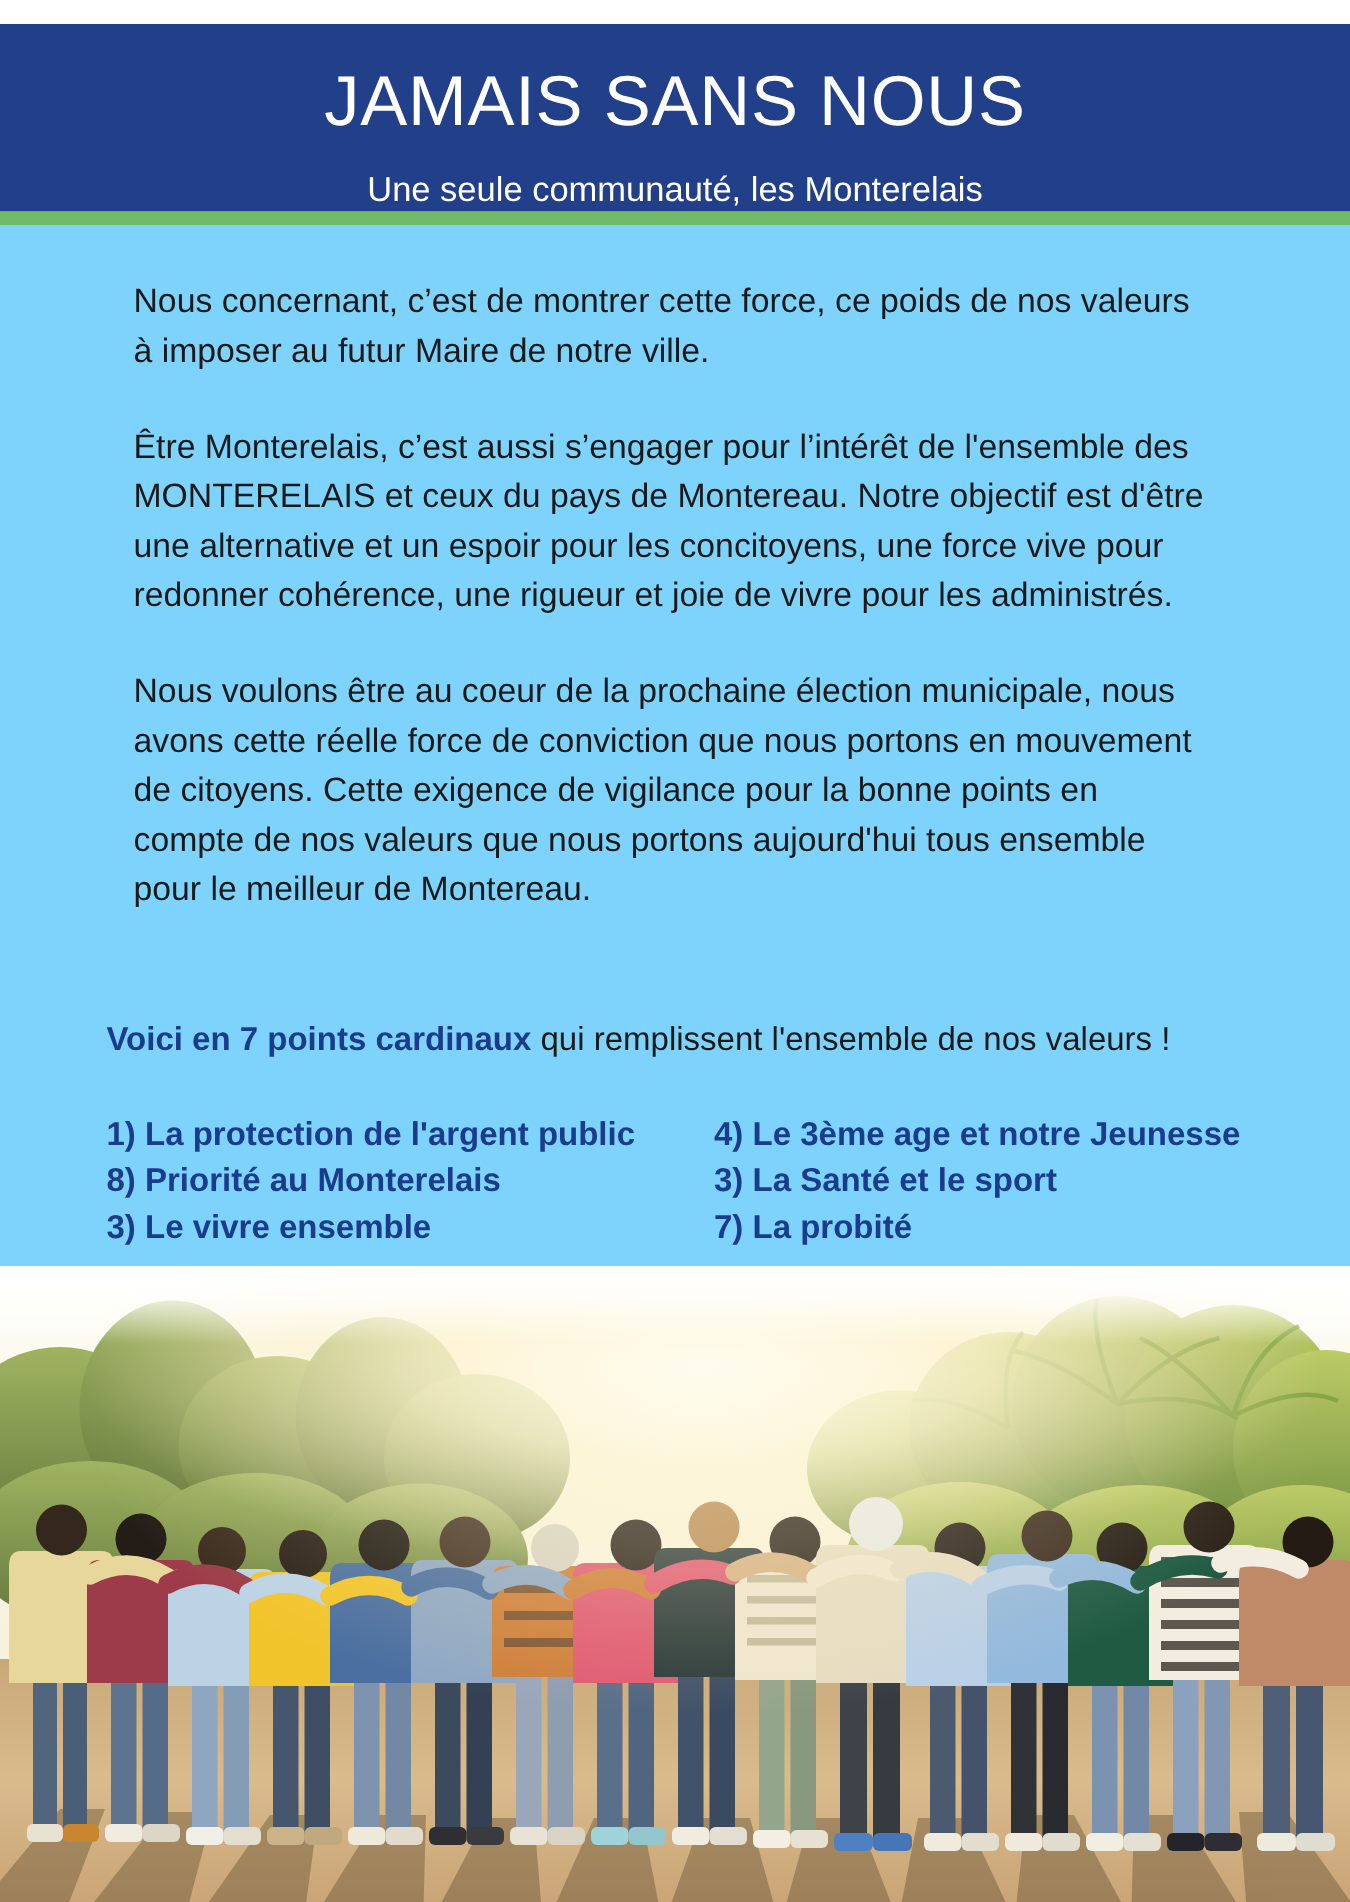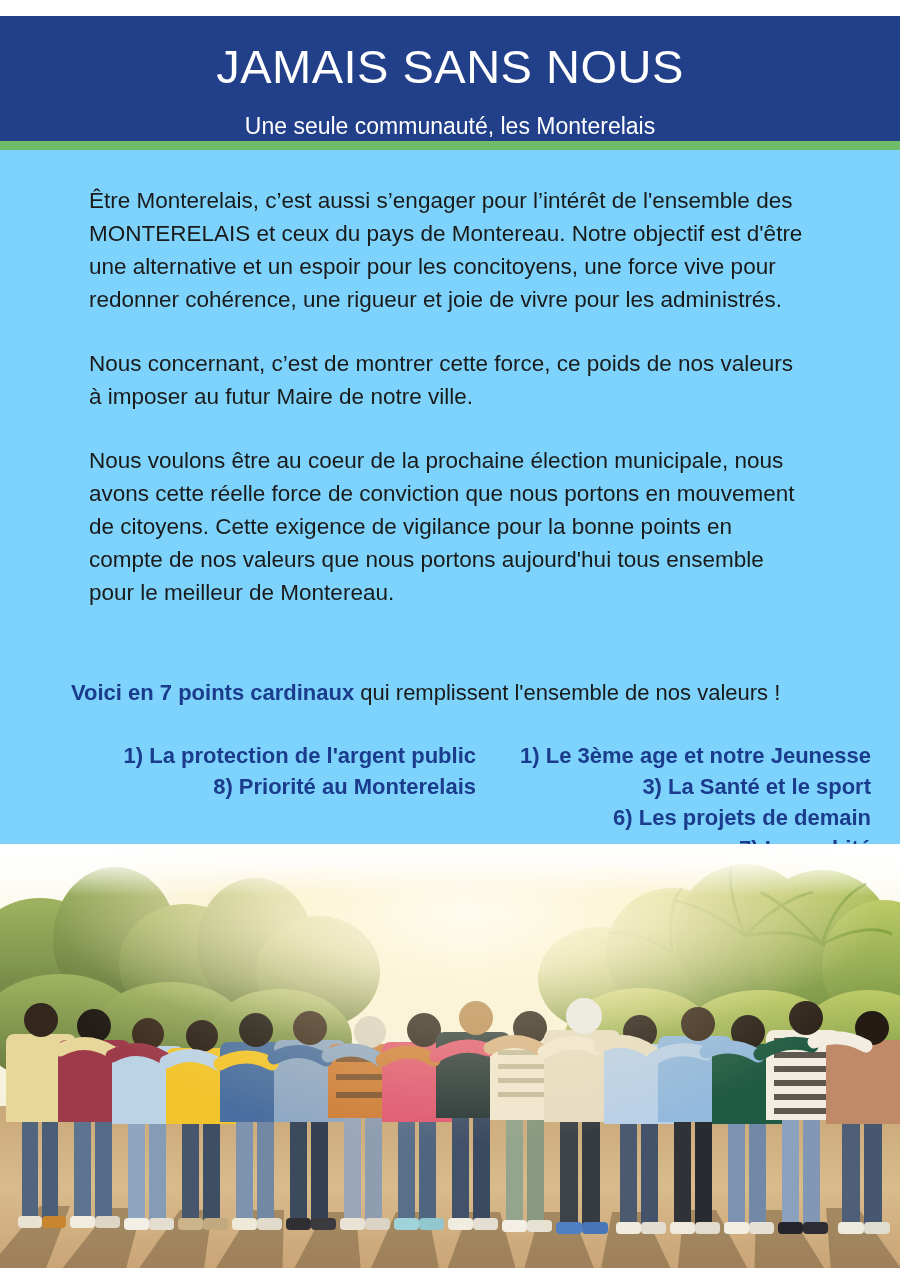--- a/index.html
+++ b/index.html
@@ -95,21 +95,20 @@
   }
 
   
   .points-grid {
     position: absolute;
     top: 724px;
     left: 71px;
     width: 800px;
     display: flex;
     align-items: flex-start;
-    text-align: right;
   }
   .points-col {
     display: flex;
     flex-direction: column;
   }
   .points-col.left  { width: 405px; }
   .points-col.right { width: 395px; }
   .point-item {
     color: #1b3c8c;
     font-weight: bold;
@@ -141,38 +140,38 @@
 
 <div class="page">
 
   <div class="header-band">
     <div class="header-title">JAMAIS SANS NOUS</div>
     <div class="header-subtitle">Une seule communauté, les Monterelais</div>
   </div>
   <div class="header-rule"></div>
 
   <div class="body-wrap">
+    <p class="para">Nous concernant, c’est de montrer cette force, ce poids de nos valeurs à imposer au futur Maire de notre ville.</p>
     <p class="para">Être Monterelais, c’est aussi s’engager pour l’intérêt de l'ensemble des MONTERELAIS et ceux du pays de Montereau. Notre objectif est d'être une alternative et un espoir pour les concitoyens, une force vive pour redonner cohérence, une rigueur et joie de vivre pour les administrés.</p>
-    <p class="para">Nous concernant, c’est de montrer cette force, ce poids de nos valeurs à imposer au futur Maire de notre ville.</p>
     <p class="para">Nous voulons être au coeur de la prochaine élection municipale, nous avons cette réelle force de conviction que nous portons en mouvement de citoyens. Cette exigence de vigilance pour la bonne points en compte de nos valeurs que nous portons aujourd'hui tous ensemble pour le meilleur de Montereau.</p>
   </div>
 
   <div class="points-intro">
     <span class="strong">Voici en 7 points cardinaux</span><span> qui remplissent l'ensemble de nos valeurs !</span>
   </div>
 
   <div class="points-grid">
     <div class="points-col left">
       <div class="point-item">1) La protection de l'argent public</div>
       <div class="point-item">8) Priorité au Monterelais</div>
+      <div class="point-item">3) Le vivre ensemble</div>
     </div>
     <div class="points-col right">
-      <div class="point-item">1) Le 3ème age et notre Jeunesse</div>
+      <div class="point-item">4) Le 3ème age et notre Jeunesse</div>
       <div class="point-item">3) La Santé et le sport</div>
-      <div class="point-item">6) Les projets de demain</div>
       <div class="point-item">7) La probité</div>
     </div>
   </div>
 
   <div class="photo">
     <svg viewBox="0 0 900 440" preserveAspectRatio="xMidYMid slice">
       <defs>
         <linearGradient id="sky" x1="0" y1="0" x2="0" y2="1">
           <stop offset="0%" stop-color="#fdfdf7"></stop>
           <stop offset="60%" stop-color="#fbf6e4"></stop>

